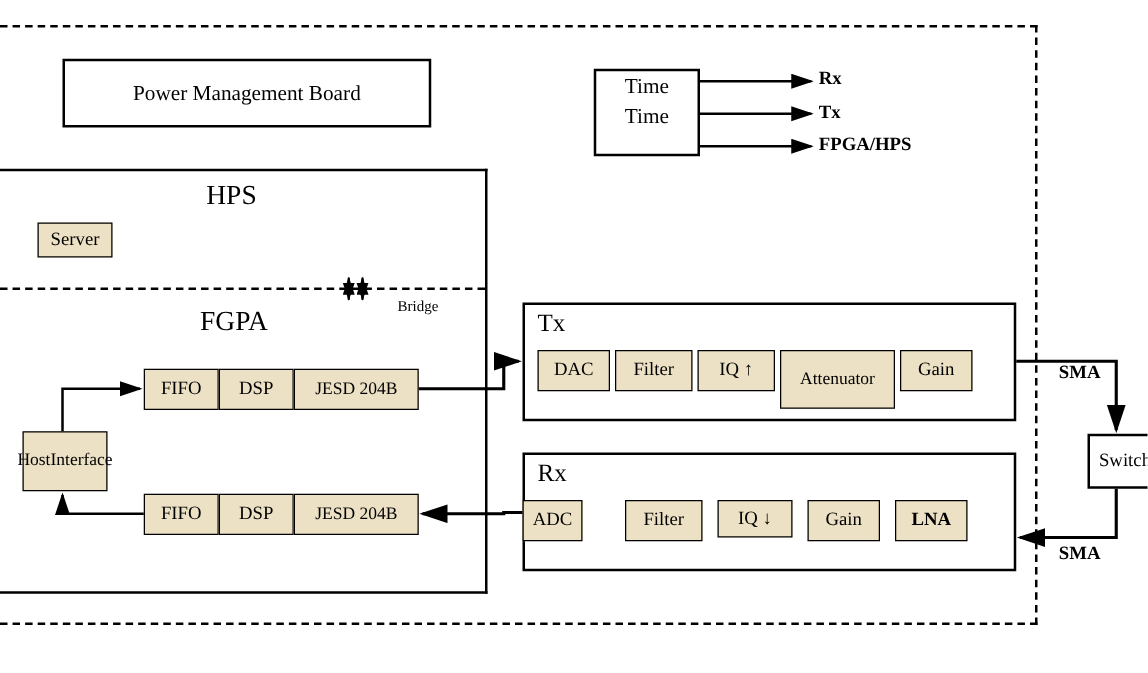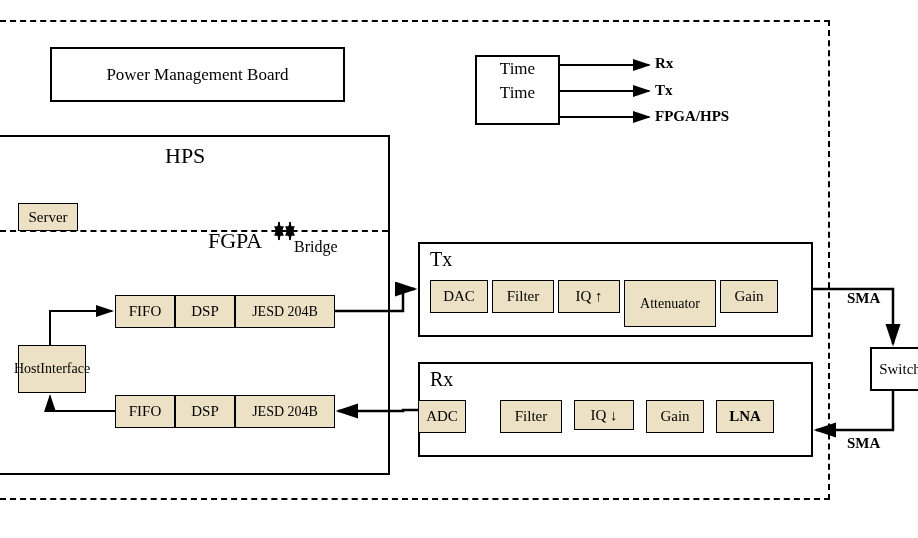--- a/index.html
+++ b/index.html
@@ -63,27 +63,27 @@
 <div class="box" style="left:50px; top:47px; width:295px; height:55px; display:flex; align-items:center; justify-content:center; font-size:17px;">
   <span>Power Management Board</span>
 </div>
 
 <div class="box" style="left:0px; top:135px; width:390px; height:340px; border-left:none;"></div>
 
 <div style="position:absolute; left:0px; top:230px; width:388px; height:0; border-top:2px dashed #000;"></div>
 
 <div class="label title-lg" style="left:165px; top:143px;">HPS</div>
 
-<div class="small-box" style="left:18px; top:178px; width:60px; height:28px;margin-top:25px;">
+<div class="small-box" style="left:30px; top:178px; width:60px; height:28px;">
   <span>Server</span>
 </div>
 
-<div class="label title-lg" style="left:160px; top:228px;margin-left:48px;">FGPA</div>
+<div class="label title-lg" style="left:160px; top:244px;">FGPA</div>
 
-<div class="label" style="left:294px; top:238px; font-size:16px;">Bridge</div>
+<div class="label" style="left:318px; top:238px; font-size:12px;">Bridge</div>
 
 <div class="small-box" style="left:18px; top:345px; width:68px; height:48px; flex-direction:row; font-size:14px; line-height:1.2;">
   <span>Host</span>
   <span>Interface</span>
 </div>
 
 <div class="small-box" style="left:115px; top:295px; width:60px; height:33px;">
   <span>FIFO</span>
 </div>
 <div class="small-box" style="left:175px; top:295px; width:60px; height:33px;">

